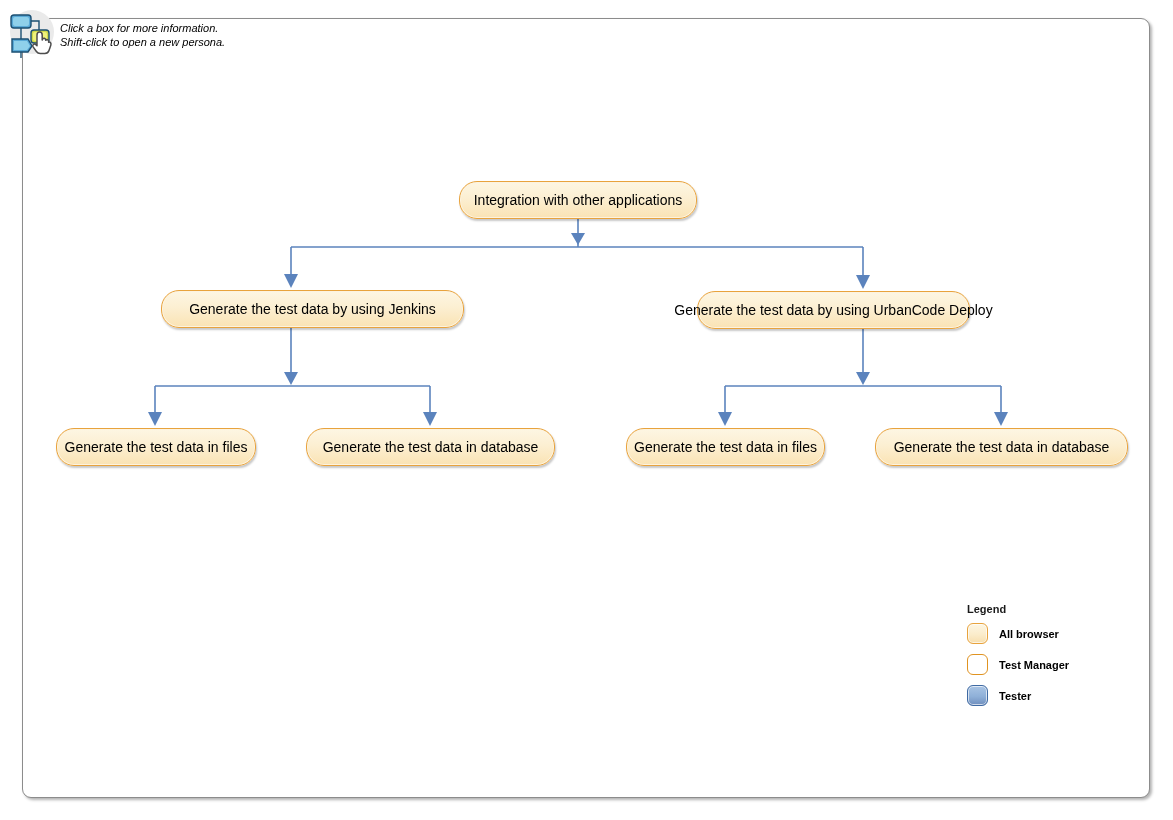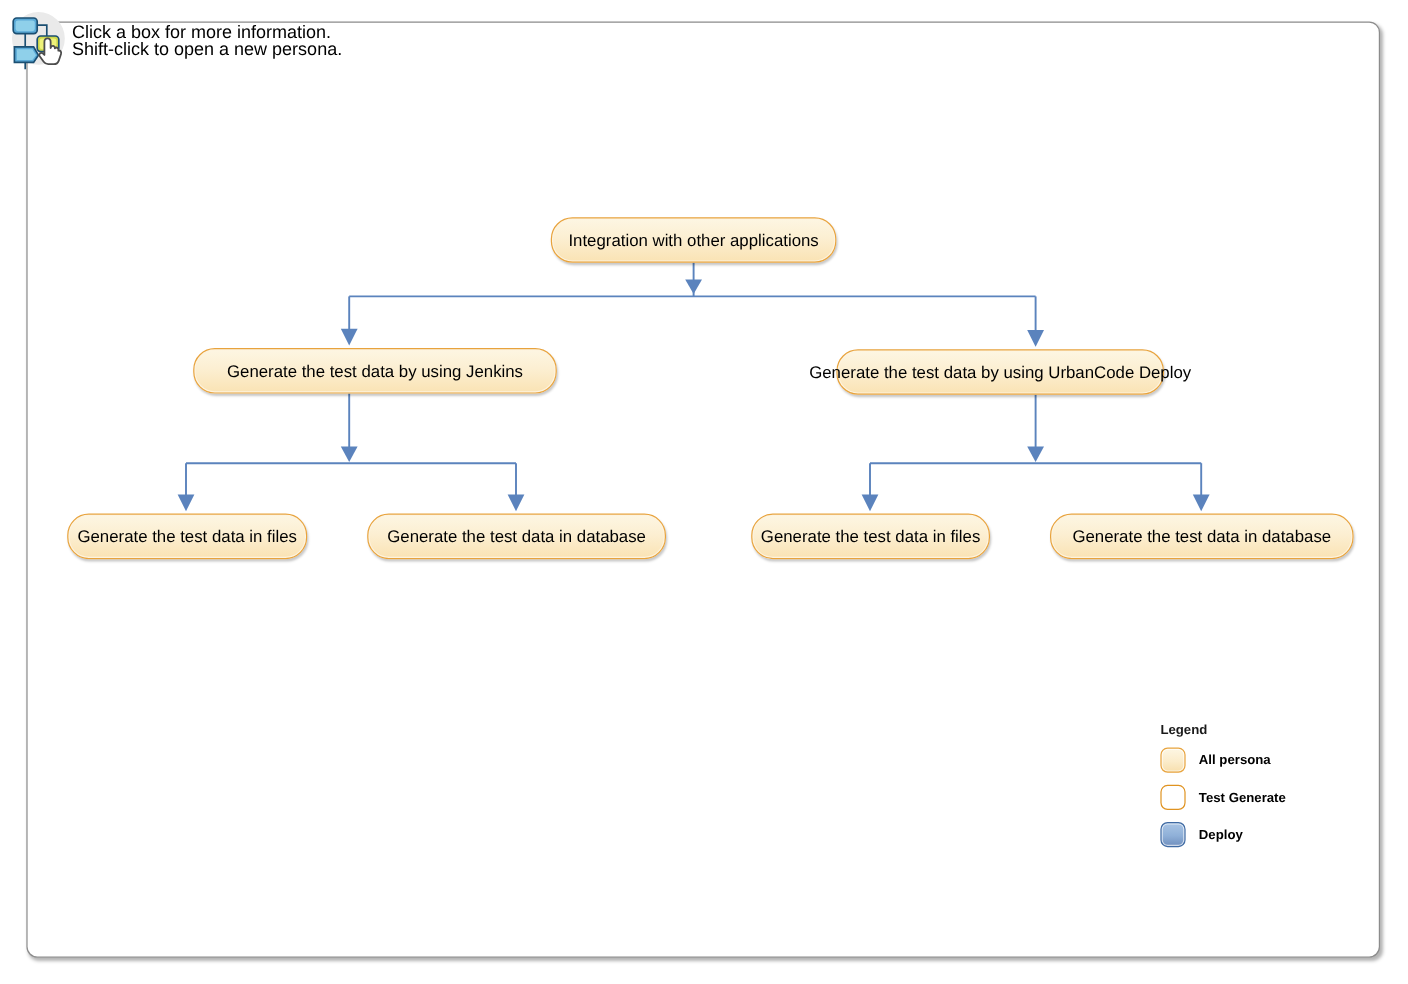--- a/index.html
+++ b/index.html
@@ -35,24 +35,25 @@
     position: absolute;
     left: 4px;
     top: 6px;
     width: 52px;
     height: 52px;
   }
   .help-text {
     position: absolute;
     left: 60px;
     top: 21px;
-    font-size: 15px;
+    font-size: 11px;
     line-height: 14px;
     color: #000000;
     white-space: nowrap;
+    font-style: italic;
   }
   .help-text div { white-space: nowrap; }
 
   
   .node {
     position: absolute;
     box-sizing: border-box;
     border-radius: 18px;
     border: 1px solid #e8a33d;
     background: linear-gradient(to bottom, #fdf6e3 0%, #fcefd2 45%, #fae3b4 100%);
@@ -218,28 +219,28 @@
 
   <div class="node" style="left:875px; top:428px; width:253px; height:38px;">
     <span>Generate the test data in database</span>
   </div>
 
   <div class="legend">
     <div class="legend-title">Legend</div>
 
     <div class="legend-row">
       <span class="legend-swatch sw-all"></span>
-      <span class="legend-label">All persona</span>
+      <span class="legend-label">All browser</span>
     </div>
 
     <div class="legend-row">
       <span class="legend-swatch sw-tm"></span>
-      <span class="legend-label">Test Generate</span>
+      <span class="legend-label">Test Manager</span>
     </div>
 
     <div class="legend-row">
       <span class="legend-swatch sw-tester"></span>
-      <span class="legend-label">Deploy</span>
+      <span class="legend-label">Tester</span>
     </div>
 
   </div>
 
 </div>
 
 </body></html>

